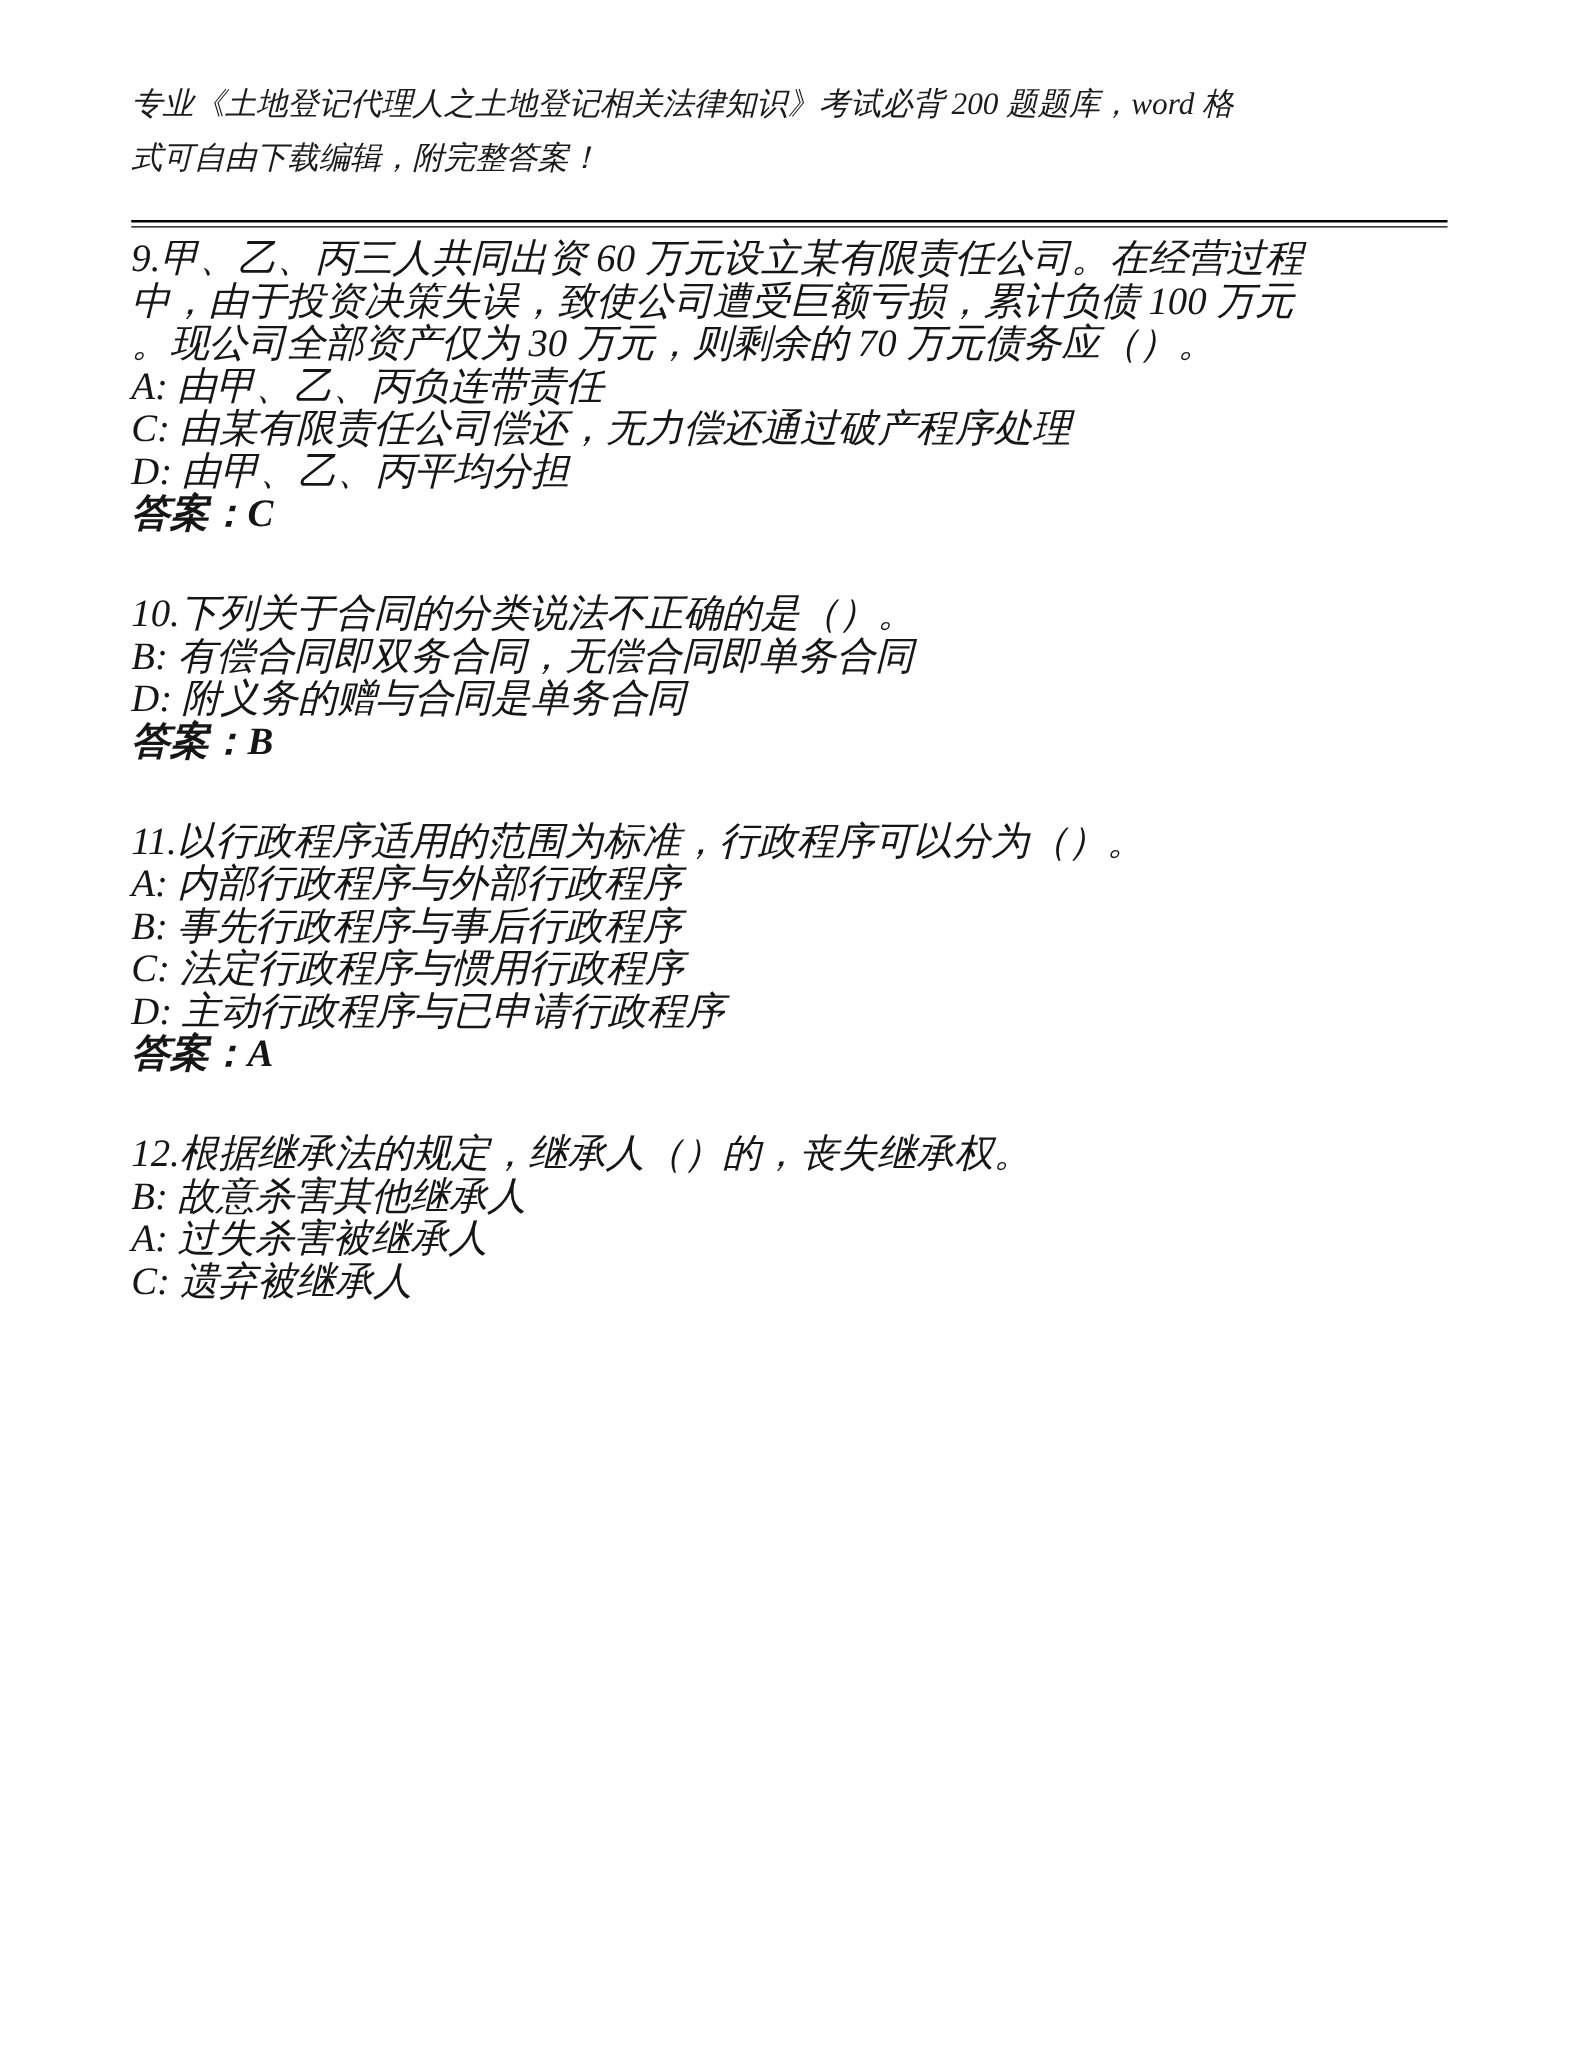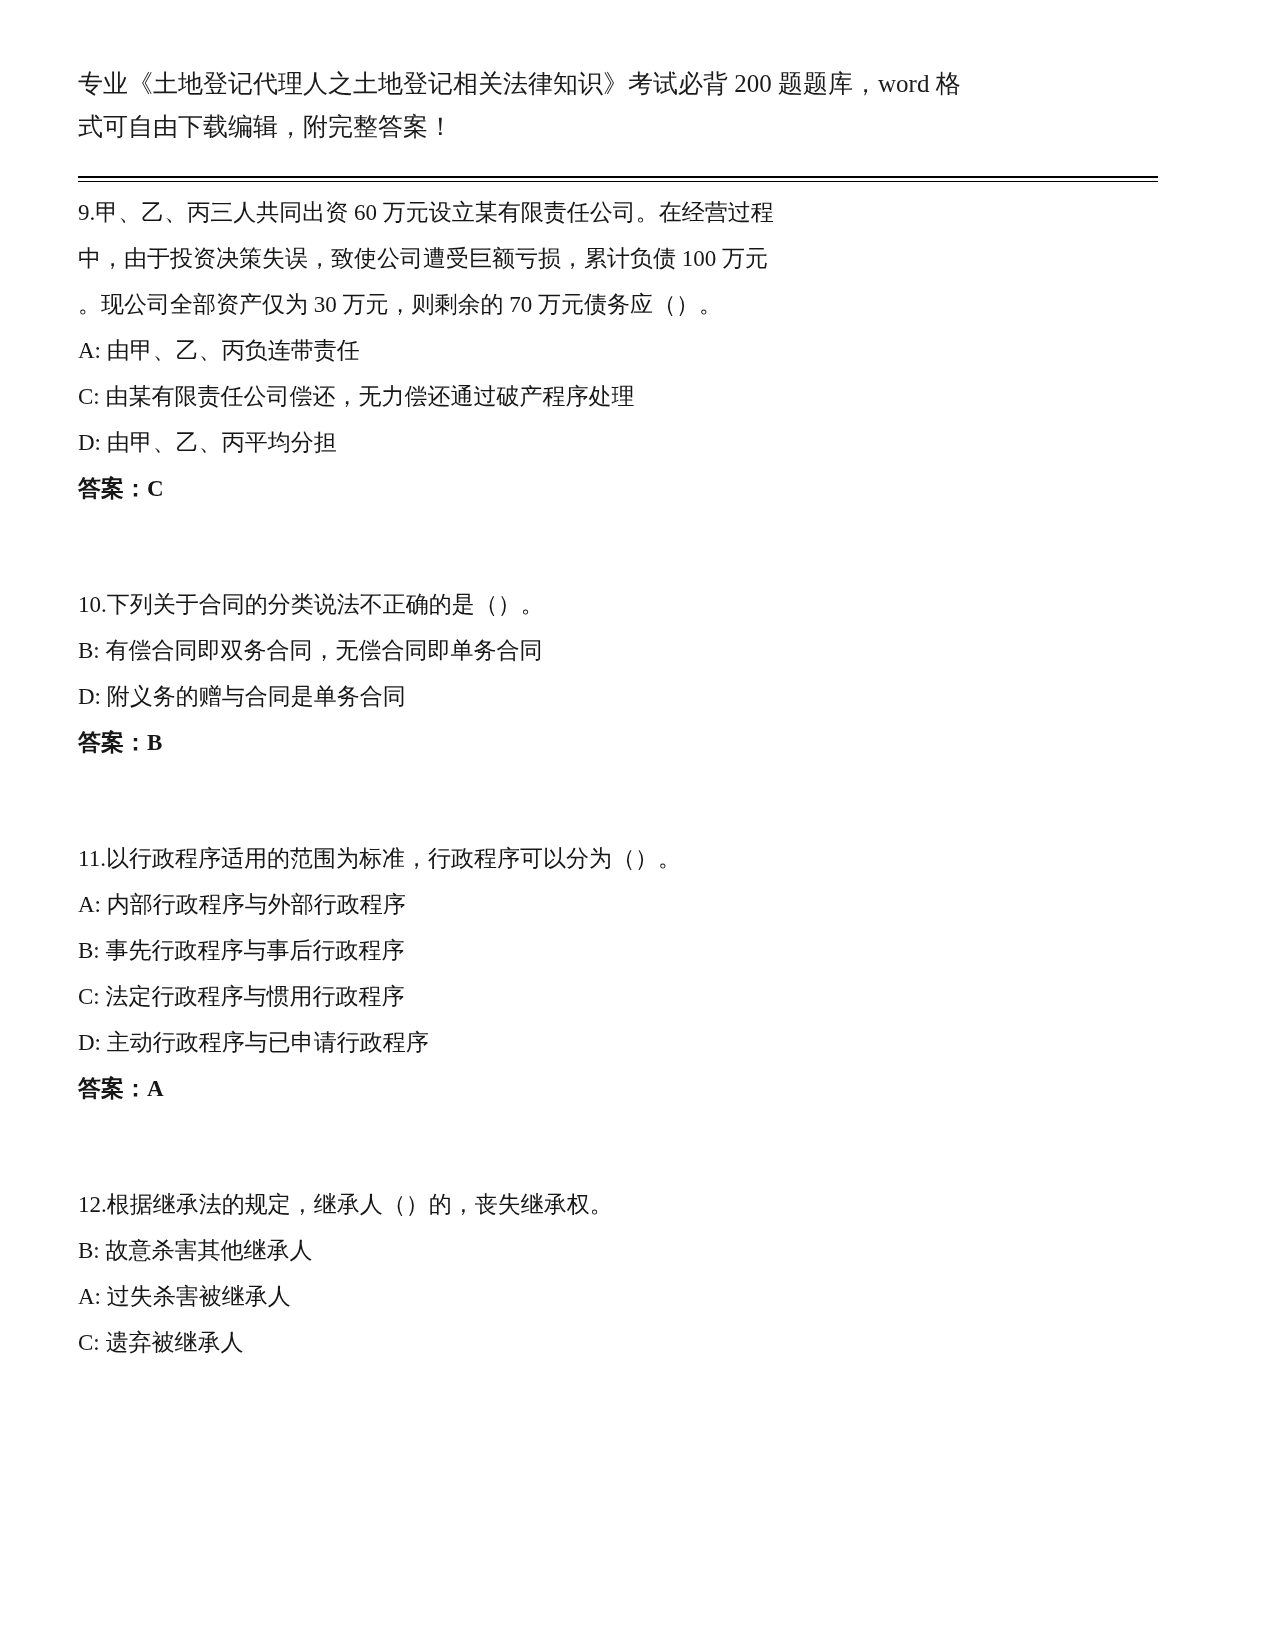--- a/index.html
+++ b/index.html
@@ -11,43 +11,44 @@
     position: relative;
     width: 1275px;
     height: 1650px;
     background: #ffffff;
     overflow: hidden;
     color: #161616;
     font-family: "Liberation Serif", "DejaVu Serif", serif;
     box-sizing: border-box;
   }
   .content {
-    padding-left: 78px;
+    padding-left: 105px;
     padding-right: 117px;
+    font-style: italic;
   }
   .doc-header {
     margin-top: 62px;
     font-size: 25px;
     line-height: 43px;
     white-space: pre-line;
     color: #1b1b1b;
   }
   .header-rule {
     margin-top: 28px;
     height: 3px;
     border-top: 2px solid #000000;
     border-bottom: 1px solid #000000;
   }
   .doc-body {
     margin-top: 8px;
-    font-size: 23px;
-    line-height: 46px;
+    font-size: 31px;
+    line-height: 34px;
   }
   .question-block + .question-block {
-    margin-top: 70px; 
+    margin-top: 46px; 
   }
   .question-text,
   .option-line,
   .answer-line {
     white-space: pre-line;
   }
   .answer-line {
     font-weight: bold;
   }
 </style>

